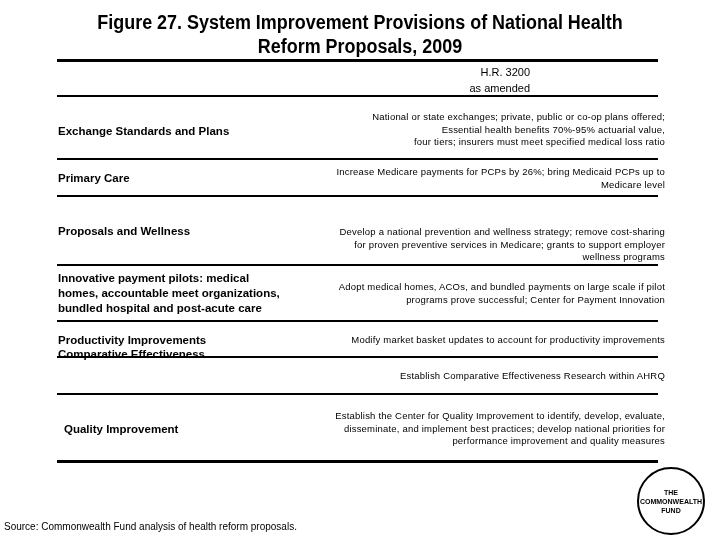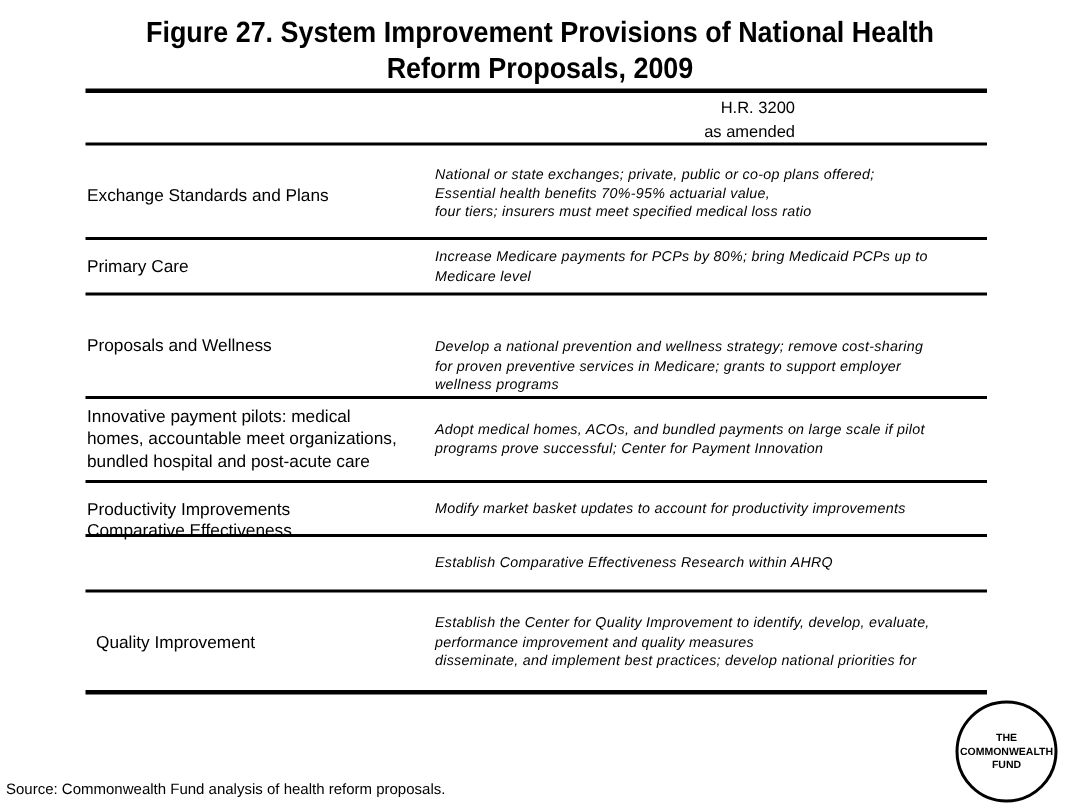--- a/index.html
+++ b/index.html
@@ -2,22 +2,22 @@
 <html><head>
 <meta charset="utf-8">
 <style>
   html, body { margin:0; padding:0; background:#fff; }
   body { width:720px; height:540px; position:relative; overflow:hidden; font-family:"Liberation Sans", sans-serif; color:#000; }
   .title { position:absolute; left:0; top:10px; width:720px; text-align:center; font-weight:bold; font-size:19.5px; line-height:24px; transform:scaleX(0.92); }
   .rule { position:absolute; left:57px; width:601px; background:#000; }
   .thick { height:3px; }
   .thin { height:1.5px; }
   .colhead { position:absolute; left:400px; width:130px; text-align:right; font-size:11px; line-height:16px; top:64px; }
-  .label { position:absolute; left:58px; font-weight:normal; font-size:11.5px; line-height:15px; }
-  .desc { position:absolute; left:290px; width:375px; text-align:left; font-size:9.5px; line-height:12.5px; letter-spacing:0.2px;font-style:italic; }
+  .label { position:absolute; left:58px; font-weight:bold; font-size:11.5px; line-height:15px; }
+  .desc { position:absolute; left:290px; width:375px; text-align:right; font-size:9.5px; line-height:12.5px; letter-spacing:0.2px; }
   .source { position:absolute; left:4px; top:521px; font-size:10px; }
   .logo { position:absolute; left:637px; top:467px; width:64px; height:64px; border:2.5px solid #000; border-radius:50%; display:flex; align-items:center; justify-content:center; text-align:center; font-size:7px; font-weight:bold; line-height:9px; }
 </style>
 </head>
 <body>
 
 <div class="title">
   <div>Figure 27. System Improvement Provisions of National Health</div>
   <div>Reform Proposals, 2009</div>
 </div>
@@ -36,21 +36,21 @@
   <div>National or state exchanges; private, public or co-op plans offered;</div>
   <div>Essential health benefits 70%-95% actuarial value,</div>
   <div>four tiers; insurers must meet specified medical loss ratio</div>
 </div>
 <div class="rule thin" style="top:158px"></div>
 
 <div class="label" style="top:171px">
   <div>Primary Care</div>
 </div>
 <div class="desc" style="top:166px">
-  <div>Increase Medicare payments for PCPs by 80%; bring Medicaid PCPs up to</div>
+  <div>Increase Medicare payments for PCPs by 26%; bring Medicaid PCPs up to</div>
   <div>Medicare level</div>
 </div>
 <div class="rule thin" style="top:195px"></div>
 
 <div class="label" style="top:224px">
   <div>Proposals and Wellness</div>
 </div>
 <div class="desc" style="top:226px">
   <div>Develop a national prevention and wellness strategy; remove cost-sharing</div>
   <div>for proven preventive services in Medicare; grants to support employer</div>
@@ -83,22 +83,22 @@
 <div class="desc" style="top:370px">
   <div>Establish Comparative Effectiveness Research within AHRQ</div>
 </div>
 <div class="rule thin" style="top:393px"></div>
 
 <div class="label" style="top:422px;left:64px">
   <div>Quality Improvement</div>
 </div>
 <div class="desc" style="top:410px">
   <div>Establish the Center for Quality Improvement to identify, develop, evaluate,</div>
+  <div>disseminate, and implement best practices; develop national priorities for</div>
   <div>performance improvement and quality measures</div>
-  <div>disseminate, and implement best practices; develop national priorities for</div>
 </div>
 <div class="rule thick" style="top:460px"></div>
 
 <div class="logo">
   <div>
     <div>THE</div>
     <div>COMMONWEALTH</div>
     <div>FUND</div>
   </div>
 </div>

